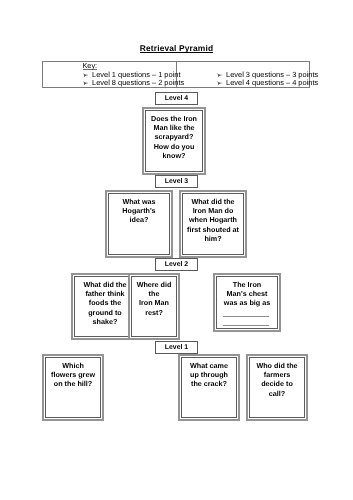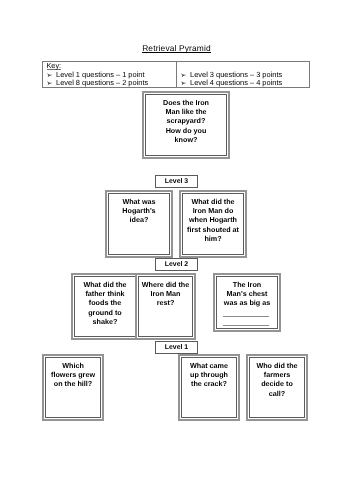--- a/index.html
+++ b/index.html
@@ -1,25 +1,25 @@
 <!DOCTYPE html>
 <html><head>
 <meta charset="utf-8">
 <style>
   html,body{margin:0;padding:0;}
   body{width:353px;height:500px;background:#fff;font-family:"Liberation Sans",sans-serif;
        position:relative;overflow:hidden;-webkit-font-smoothing:antialiased;text-rendering:geometricPrecision;}
   .page{position:absolute;left:0;top:0;width:353px;height:500px;}
   .title{position:absolute;left:0;top:43px;width:353px;text-align:center;
-         font-weight:normal;font-size:8.4px;letter-spacing:0.15px;}
+         font-weight:bold;font-size:8.4px;letter-spacing:0.15px;}
   .title span{border-bottom:1px solid #000;padding-bottom:0px;line-height:8px;display:inline-block;}
 
   .keybox{position:absolute;left:42px;top:61px;width:268px;height:27px;
           border:1px solid #7a7a7a;box-sizing:border-box;display:flex;background:#fff;}
-  .keycol{box-sizing:border-box;position:relative;}
+  .keycol{box-sizing:border-box;position:relative;margin-left:36px;}
   .keycol.left{width:134px;border-right:1px solid #7a7a7a;}
   .keycol.right{width:133px;}
   .keylabel{position:absolute;left:3.5px;top:0px;font-size:7.3px;line-height:7.5px;}
   .keylabel span{border-bottom:1px solid #6e6e6e;display:inline-block;line-height:7px;}
   .keyrow{position:absolute;font-size:7.45px;line-height:7.5px;white-space:nowrap;}
   .bullet{position:absolute;width:6px;height:7.5px;line-height:7.5px;}
   .bulletsvg{width:6px;height:6px;display:block;margin-top:1.2px;fill:#111;}
 
   .lvl{position:absolute;border:1px solid #5a5a5a;background:#fff;box-sizing:border-box;
        font-size:6.9px;font-weight:bold;display:flex;align-items:center;justify-content:center;
@@ -70,21 +70,21 @@
             <path d="M0.9 2.0 L2.9 4.4 L2.4 5.3 L0.7 3.0 Z"></path>
             <path d="M2.2 4.0 L9.0 5.0 L2.6 6.3 Z"></path>
             <path d="M1.1 8.6 L2.6 5.6 L4.6 5.9 Z"></path>
           </svg>
         </span>
       <div class="keyrow" style="left:13.5px;top:16.5px">Level 4 questions – 4 points</div>
     </div>
   </div>
 
   <div class="lvl" style="left:155px;top:92px;width:43px;height:13px">Level 4</div>
-  <div class="qbox" style="left:142px;top:91px;width:88px;height:68px">
+  <div class="qbox" style="left:142px;top:107px;width:64px;height:68px">
       <div class="qinner">
         <div>Does the Iron</div>
         <div>Man like the</div>
         <div>scrapyard?</div>
         <div>How do you</div>
         <div>know?</div>
       </div>
     </div>
 
   <div class="lvl" style="left:155px;top:175px;width:43px;height:13px">Level 3</div>
@@ -108,21 +108,21 @@
   <div class="lvl" style="left:155px;top:257.5px;width:43px;height:13.5px">Level 2</div>
   <div class="qbox" style="left:71px;top:273px;width:68px;height:67px">
       <div class="qinner">
         <div>What did the</div>
         <div>father think</div>
         <div>foods the</div>
         <div>ground to</div>
         <div>shake?</div>
       </div>
     </div>
-  <div class="qbox" style="left:135px;top:273px;width:61px;height:67px">
+  <div class="qbox" style="left:128px;top:273px;width:52px;height:67px">
       <div class="qinner">
         <div>Where did the</div>
         <div>Iron Man</div>
         <div>rest?</div>
       </div>
     </div>
   <div class="qbox" style="left:213px;top:273px;width:68px;height:59px">
       <div class="qinner">
         <div>The Iron</div>
         <div>Man's chest</div>

